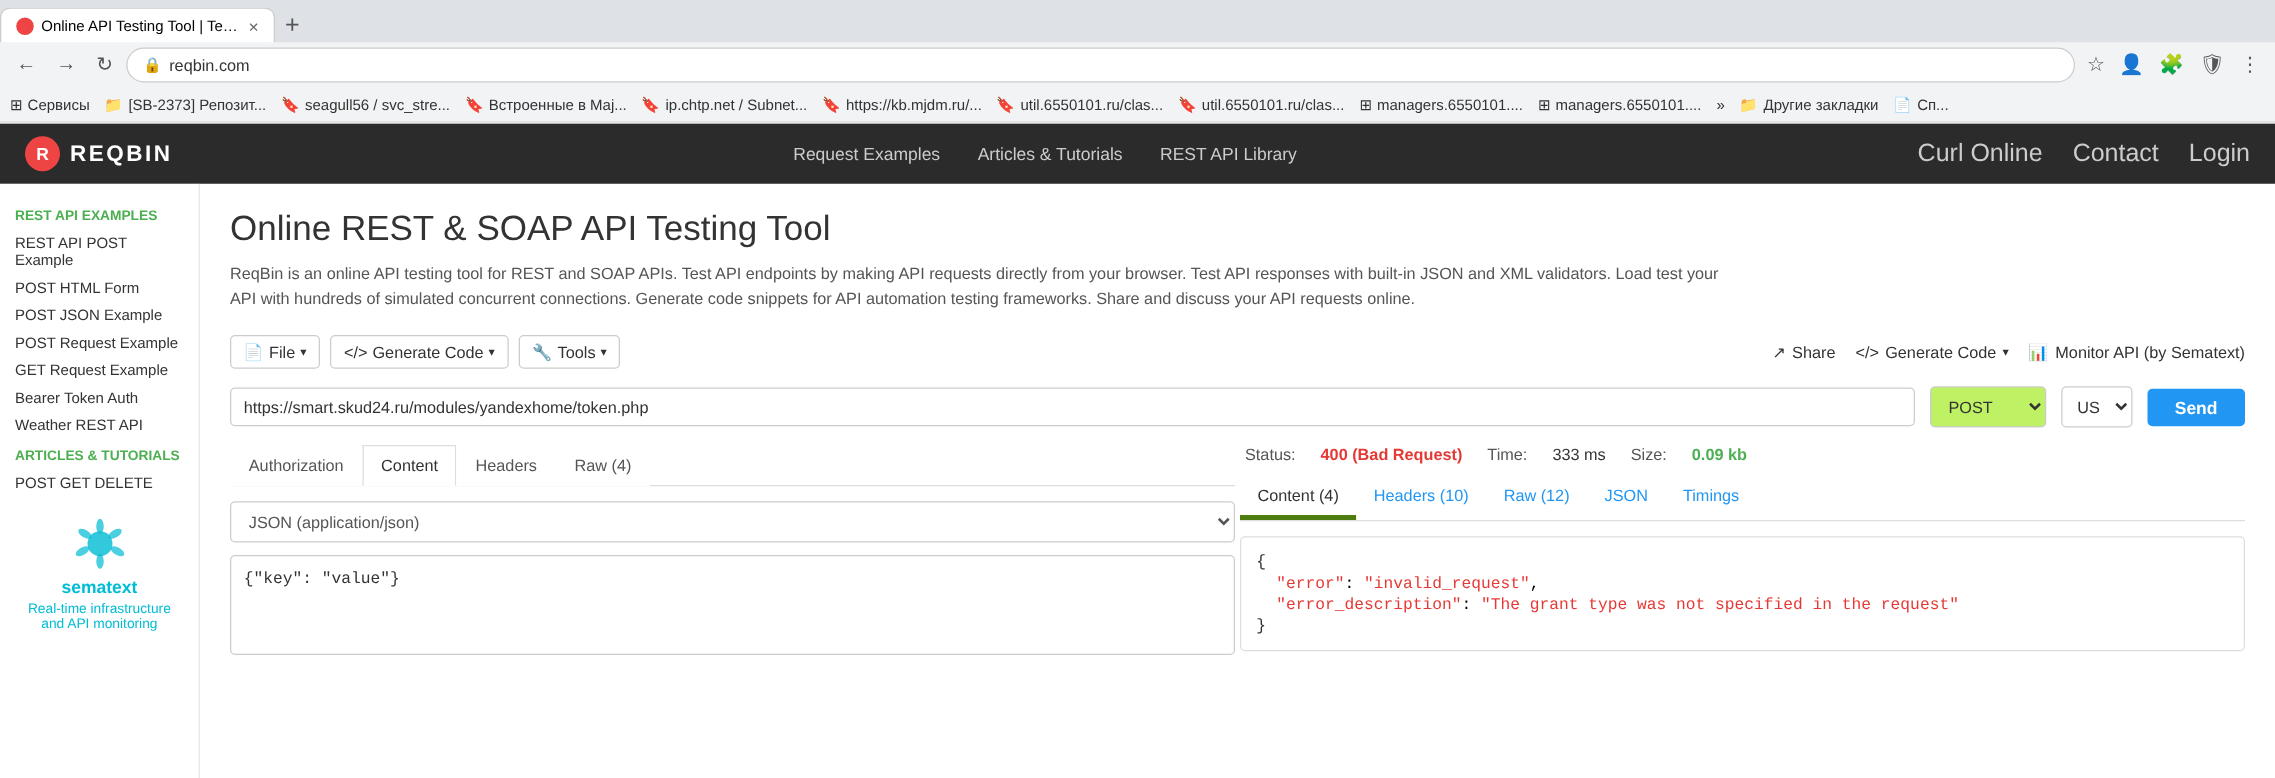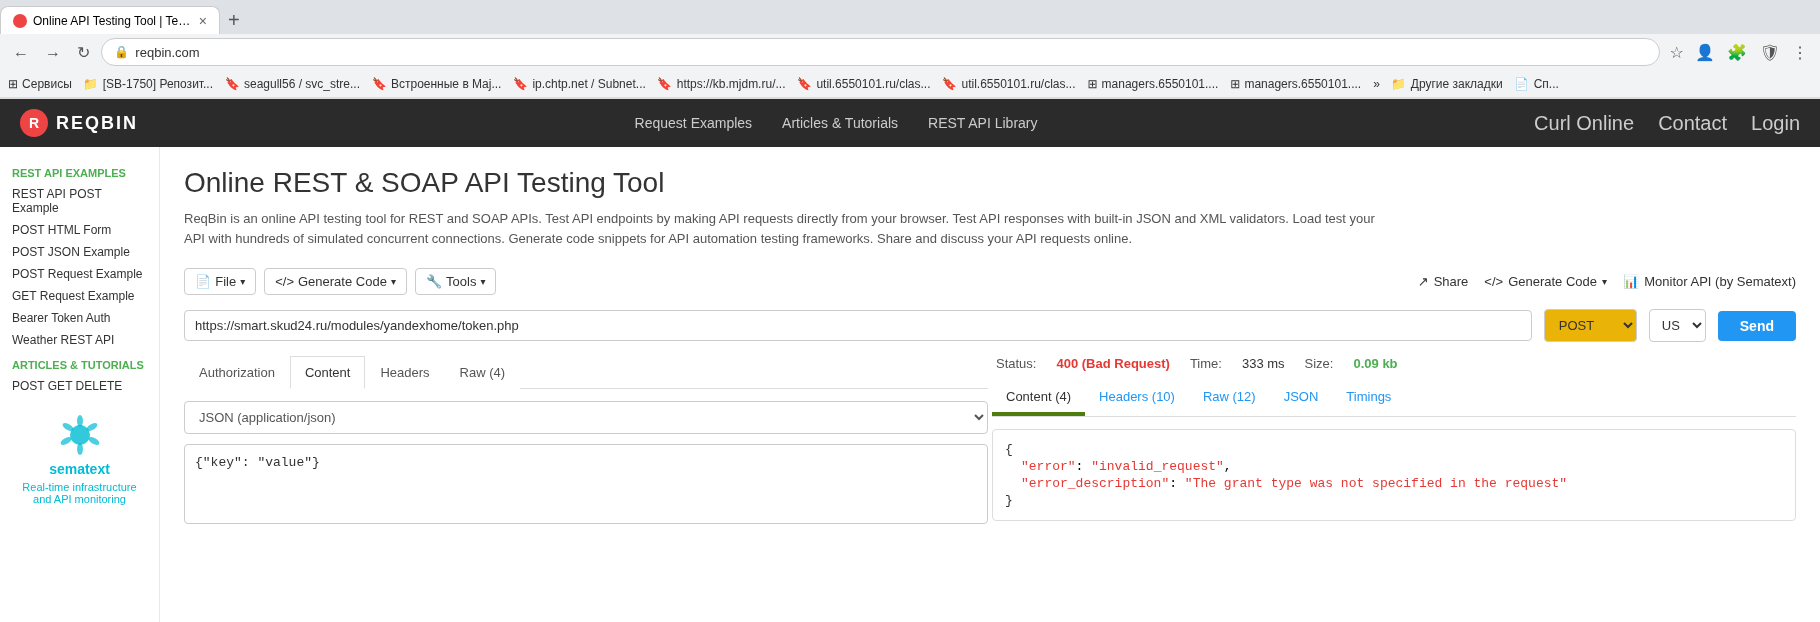--- a/index.html
+++ b/index.html
@@ -57,21 +57,21 @@
     
     .toolbar-row { display: flex; align-items: center; gap: 12px; margin-bottom: 14px; justify-content: space-between; }
     .toolbar-left { display: flex; gap: 8px; }
     .toolbar-btn { background: #fff; border: 1px solid #ccc; border-radius: 4px; padding: 5px 10px; font-size: 13px; cursor: pointer; display: flex; align-items: center; gap: 4px; color: #333; }
     .toolbar-right { display: flex; gap: 16px; align-items: center; }
     .toolbar-right-item { font-size: 13px; color: #333; cursor: pointer; display: flex; align-items: center; gap: 5px; }
 
     
     .url-row { display: flex; align-items: center; gap: 12px; margin-bottom: 14px; }
     .url-input { flex: 1; border: 1px solid #ccc; border-radius: 4px; padding: 7px 10px; font-size: 13px; color: #333; }
-    .method-select { border: 1px solid #ccc; border-radius: 4px; padding: 7px 10px; font-size: 13px; background: #eab308; color: #333; cursor: pointer; }
+    .method-select { border: 1px solid #ccc; border-radius: 4px; padding: 7px 10px; font-size: 13px; background: #bef264; color: #333; cursor: pointer; }
     .us-select { border: 1px solid #ccc; border-radius: 4px; padding: 7px 8px; font-size: 13px; background: #fff; color: #333; cursor: pointer; }
     .send-btn { background: #2196f3; color: #fff; border: none; border-radius: 4px; padding: 7px 22px; font-size: 14px; font-weight: bold; cursor: pointer; }
 
     
     .status-bar { display: flex; align-items: center; gap: 20px; font-size: 13px; color: #555; margin-bottom: 10px; padding: 0 4px; }
     .status-value-error { color: #e53935; font-weight: bold; }
     .status-value-time { color: #333; }
     .status-value-size { color: #4caf50; font-weight: bold; }
 
     
@@ -126,21 +126,21 @@
     <div class="toolbar-icons">
       <span class="toolbar-icon">☆</span>
       <span class="toolbar-icon">👤</span>
       <span class="toolbar-icon">🧩</span>
       <span class="toolbar-icon">🛡</span>
       <span class="toolbar-icon">⋮</span>
     </div>
   </div>
   <div class="bookmarks-bar">
     <span class="bookmark-item">⊞ <span>Сервисы</span></span>
-    <span class="bookmark-item">📁 <span>[SB-1750] Репозит...</span></span>
+    <span class="bookmark-item">📁 <span>[SB-2373] Репозит...</span></span>
     <span class="bookmark-item">🔖 <span>seagull56 / svc_stre...</span></span>
     <span class="bookmark-item">🔖 <span>Встроенные в Maj...</span></span>
     <span class="bookmark-item">🔖 <span>ip.chtp.net / Subnet...</span></span>
     <span class="bookmark-item">🔖 <span>https://kb.mjdm.ru/...</span></span>
     <span class="bookmark-item">🔖 <span>util.6550101.ru/clas...</span></span>
     <span class="bookmark-item">🔖 <span>util.6550101.ru/clas...</span></span>
     <span class="bookmark-item">⊞ <span>managers.6550101....</span></span>
     <span class="bookmark-item">⊞ <span>managers.6550101....</span></span>
     <span class="bookmark-item">
         <span>»</span>

